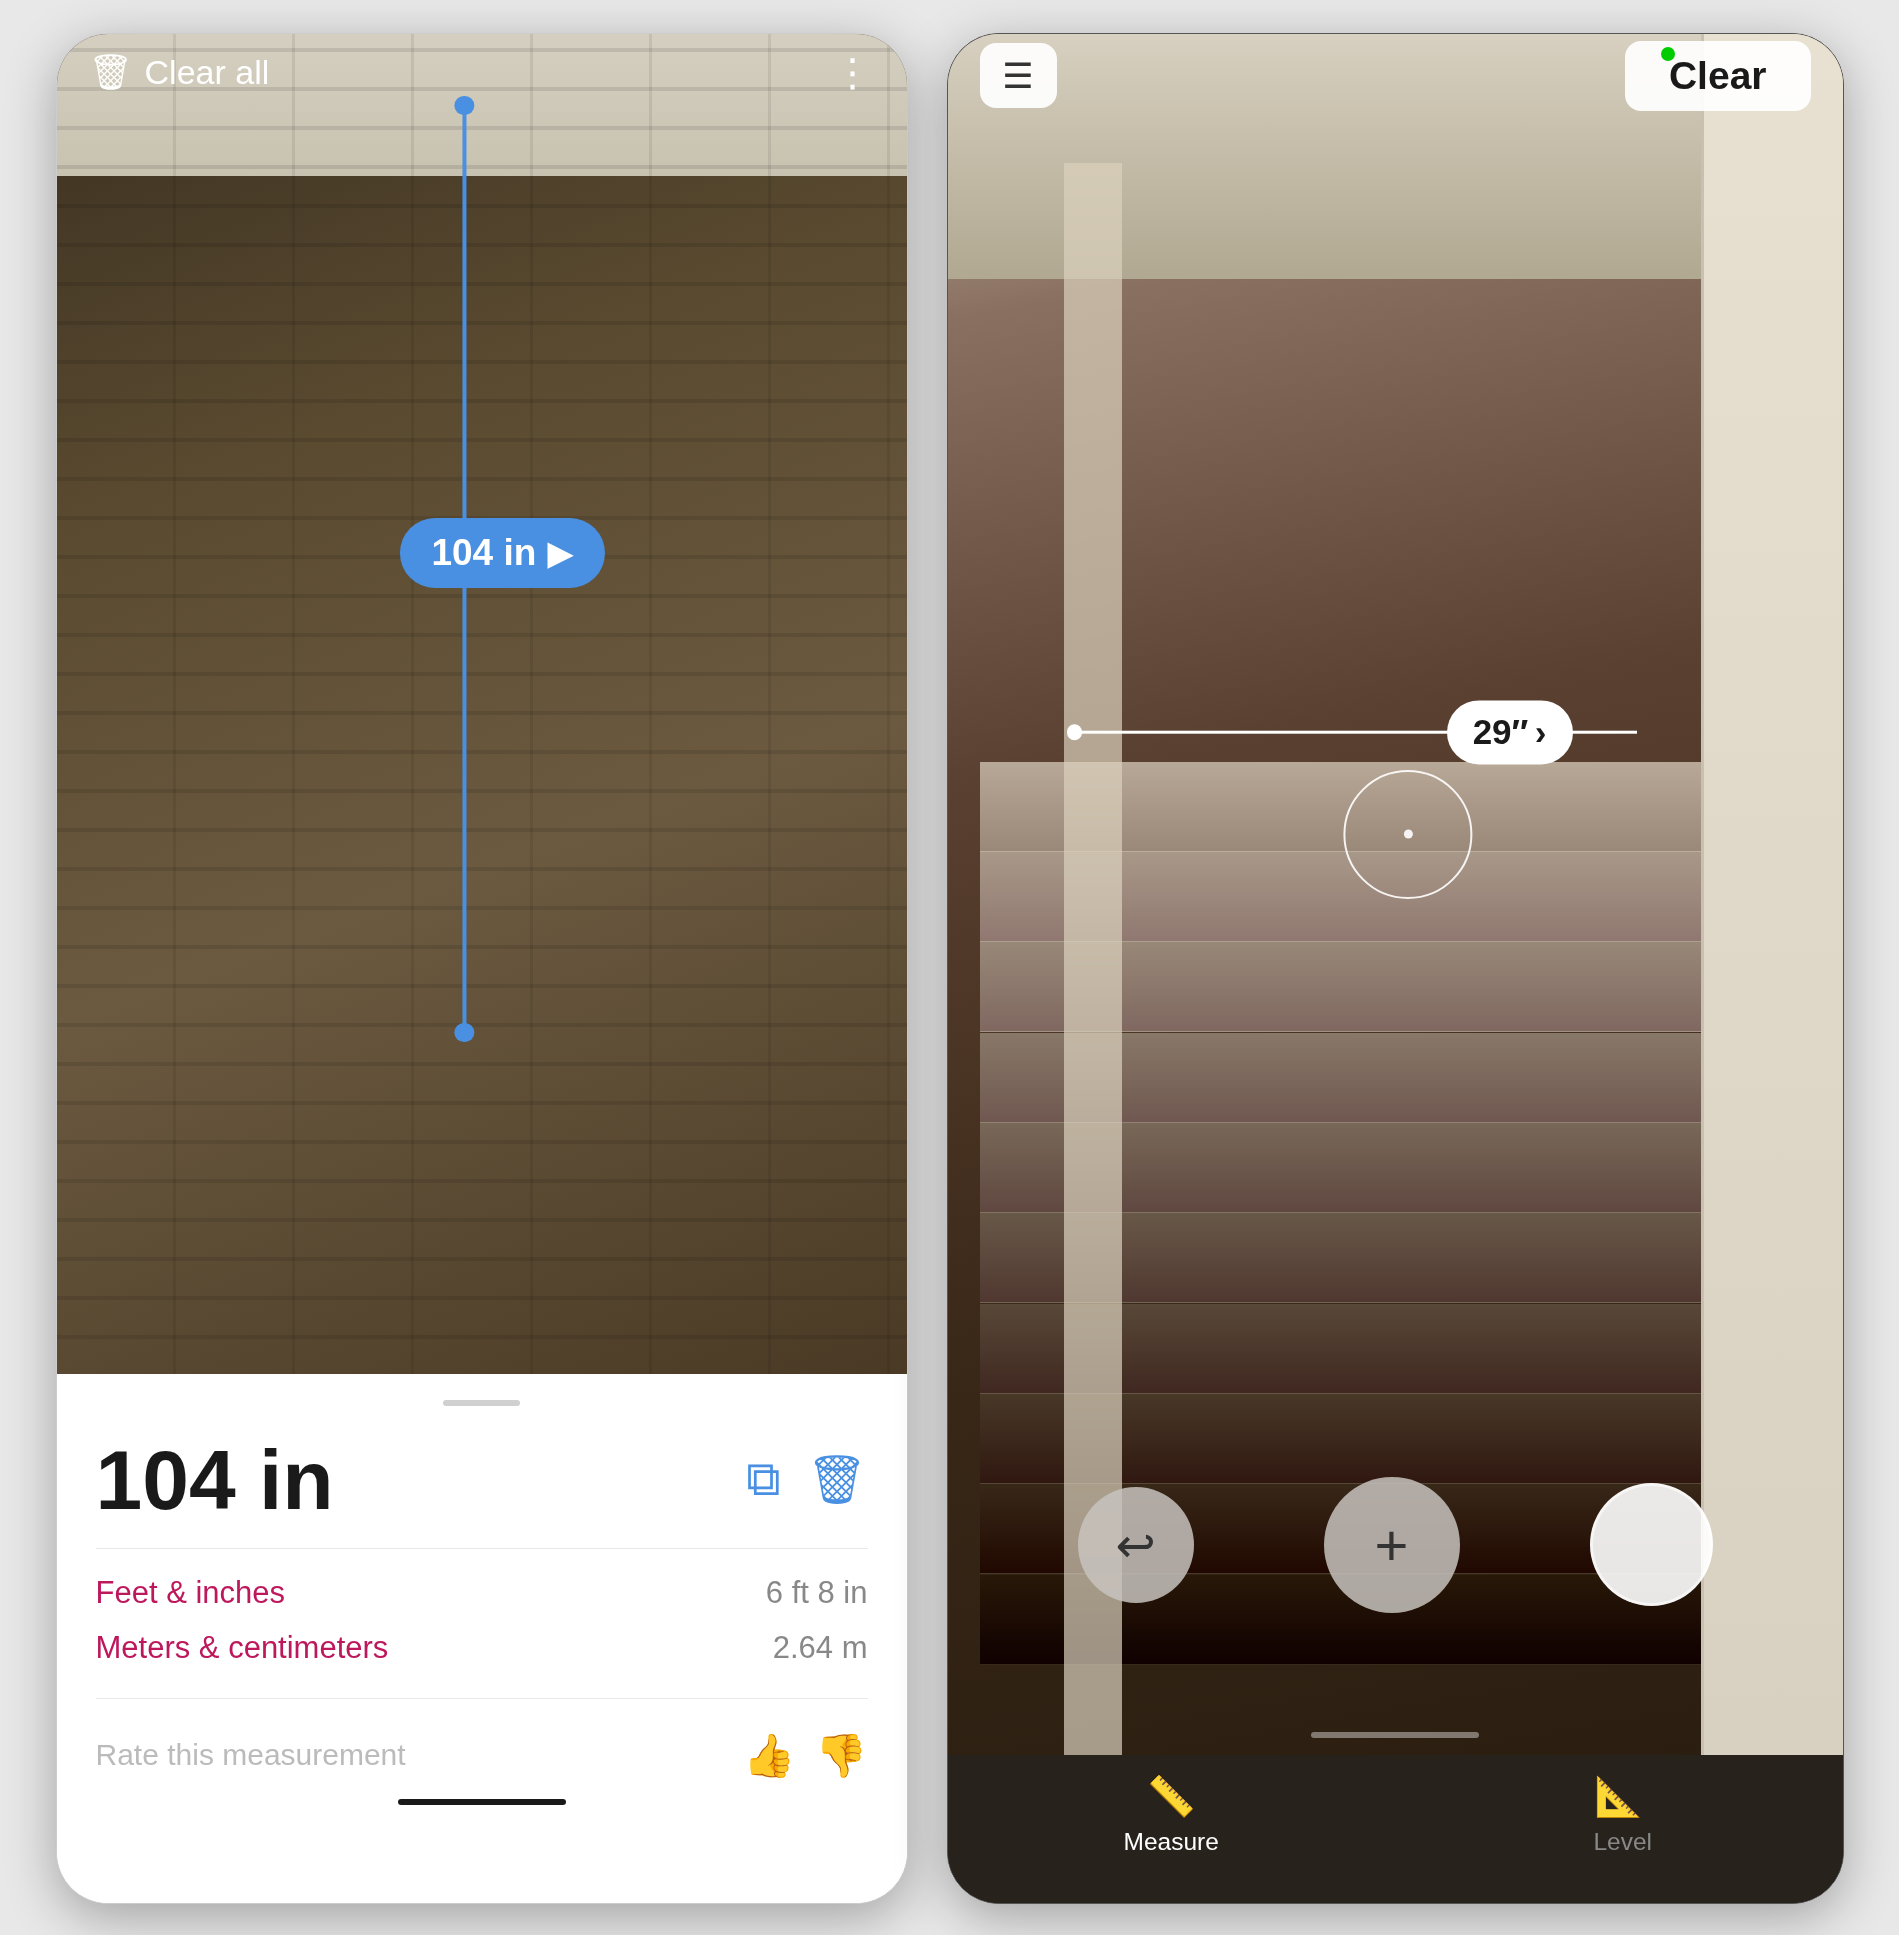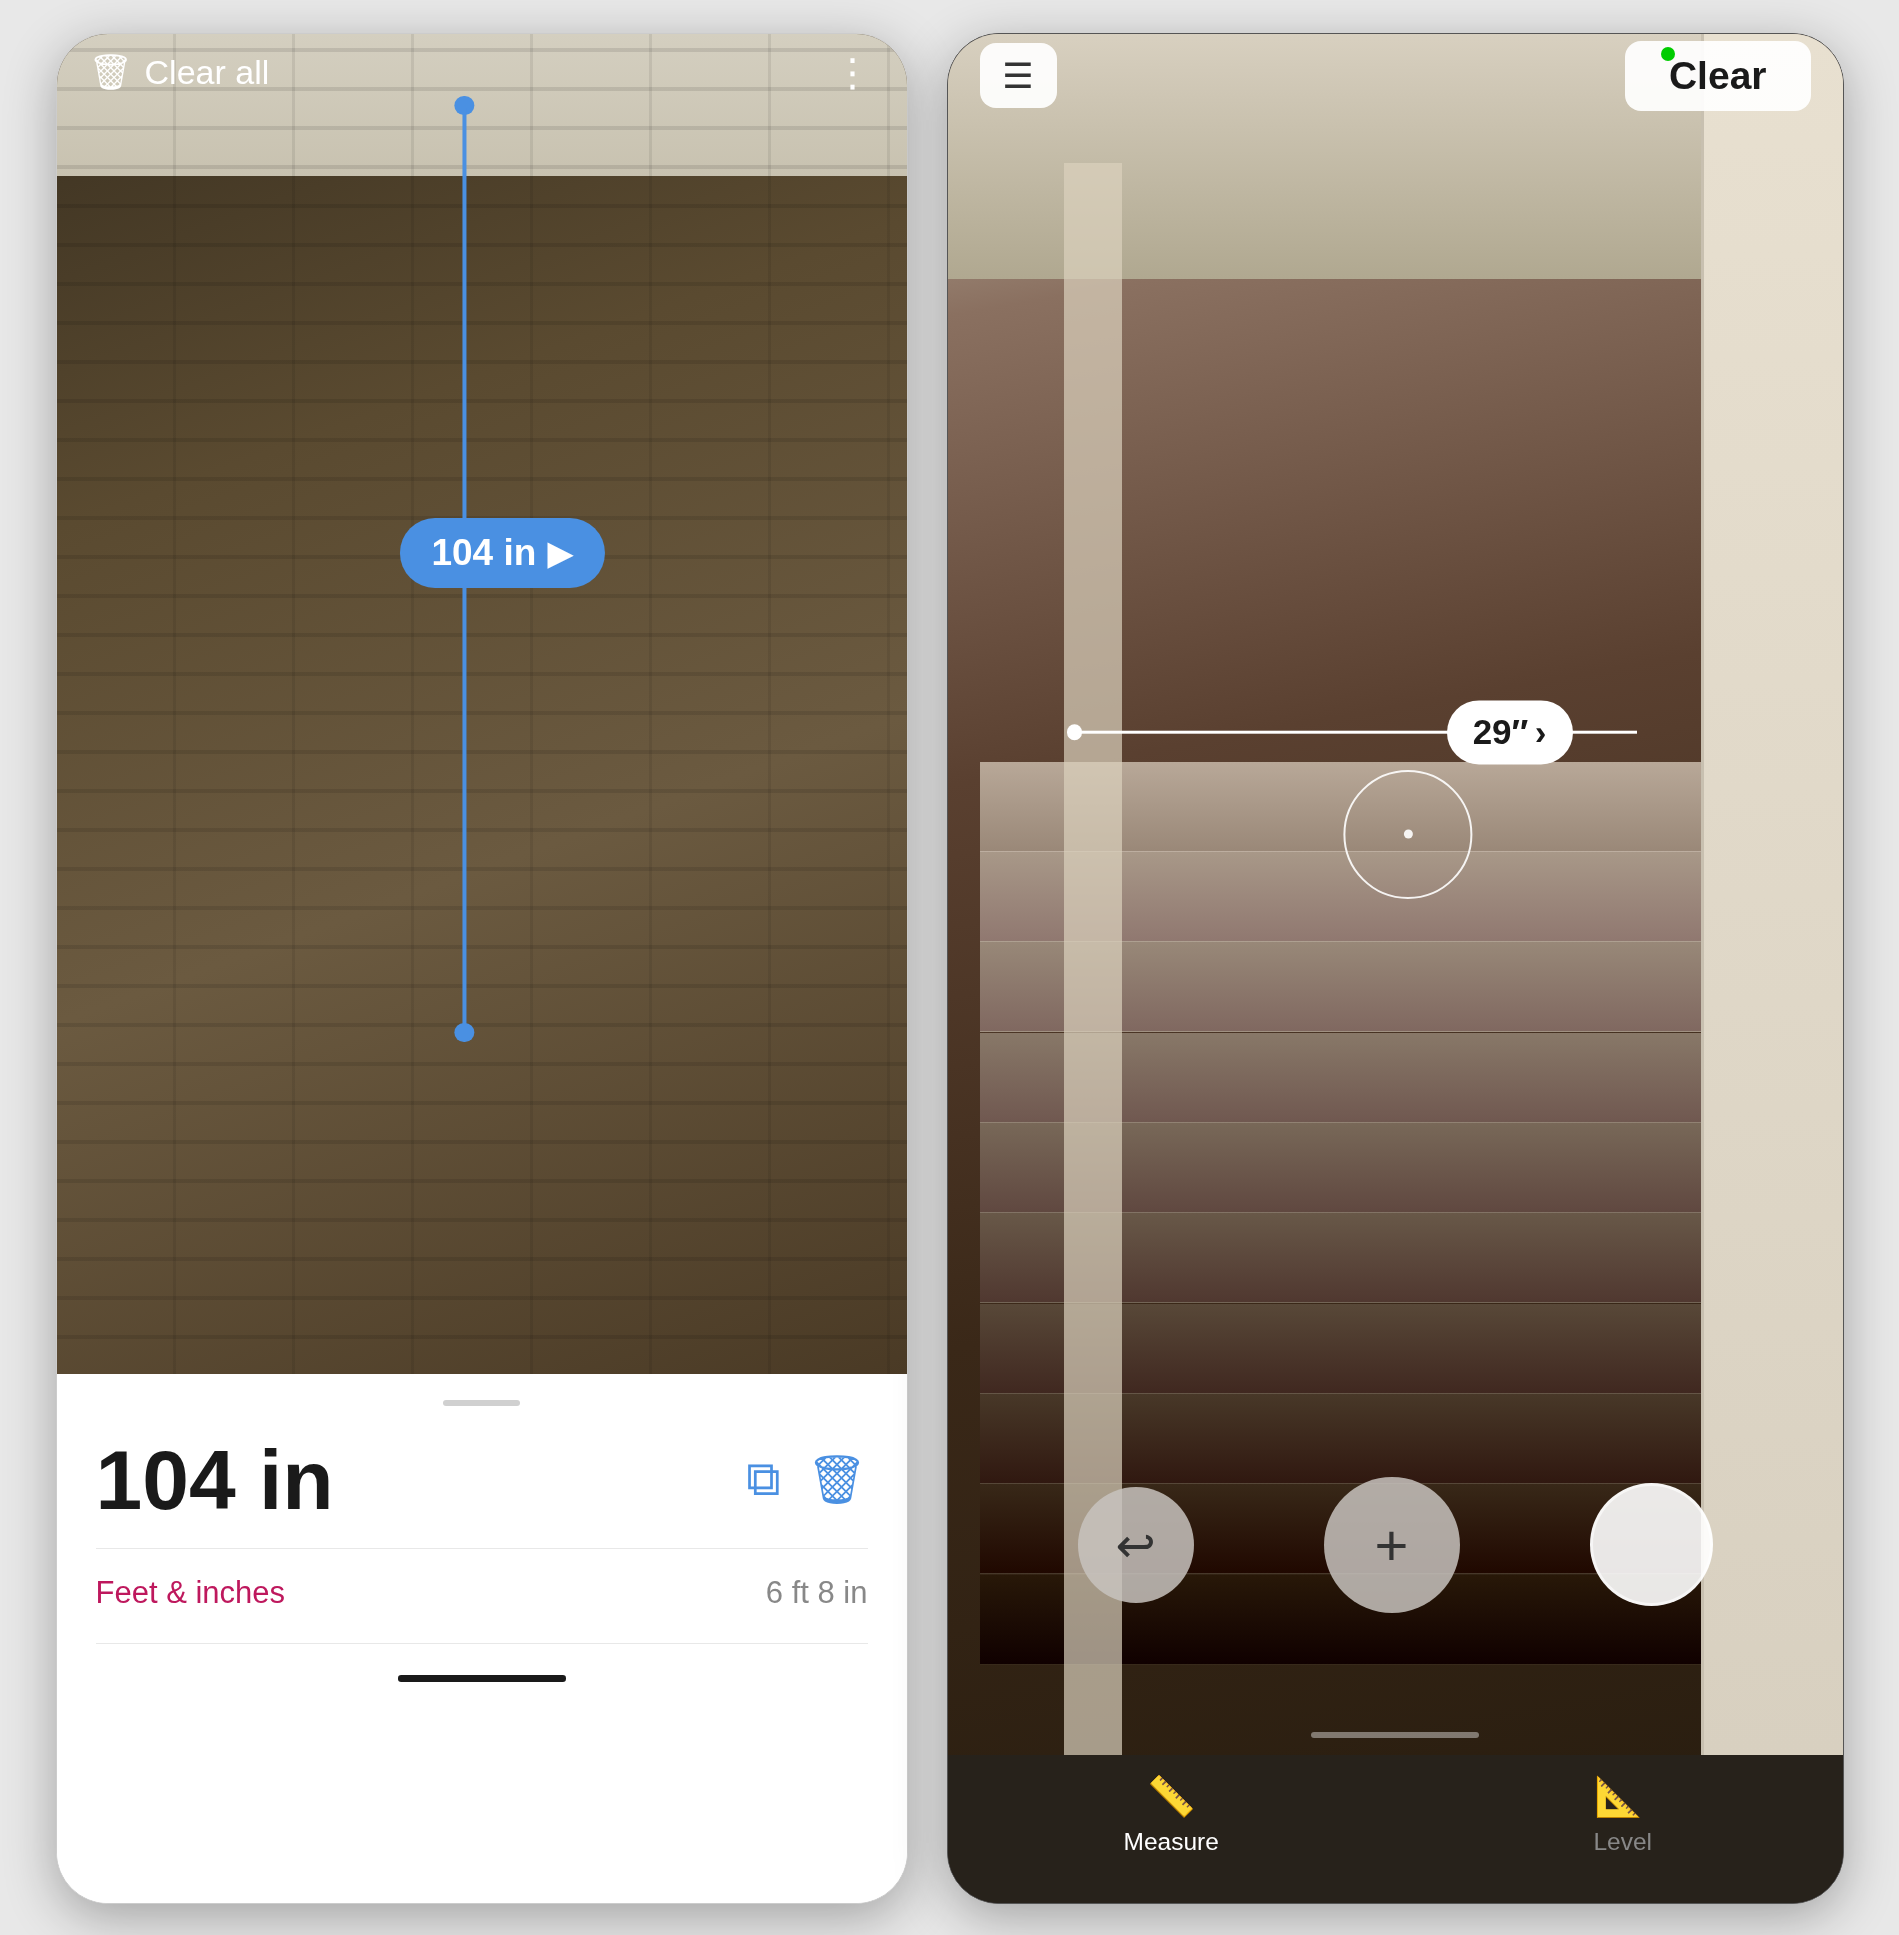--- a/index.html
+++ b/index.html
@@ -579,23 +579,34 @@
       </div>
     </div>
 
 
     <div class="divider"></div>
 
     <div class="conversion-row">
       <span class="conversion-label">Feet &amp; inches</span>
       <span class="conversion-value">6 ft 8 in</span>
     </div>
+    <div class="conversion-row">
+      <span class="conversion-label">Meters &amp; centimeters</span>
+      <span class="conversion-value">2.64 m</span>
+    </div>
 
     <div class="divider2"></div>
 
+    <div class="rating-row">
+      <span class="rating-text">Rate this measurement</span>
+      <div class="rating-icons">
+        <span class="rating-icon">👍</span>
+        <span class="rating-icon">👎</span>
+      </div>
+    </div>
 
     <div class="home-indicator-left"></div>
   </div>
 </div>
 
 <div class="phone-right">
 
   <div class="camera-view-right">
 
     <div class="stair-bg">

